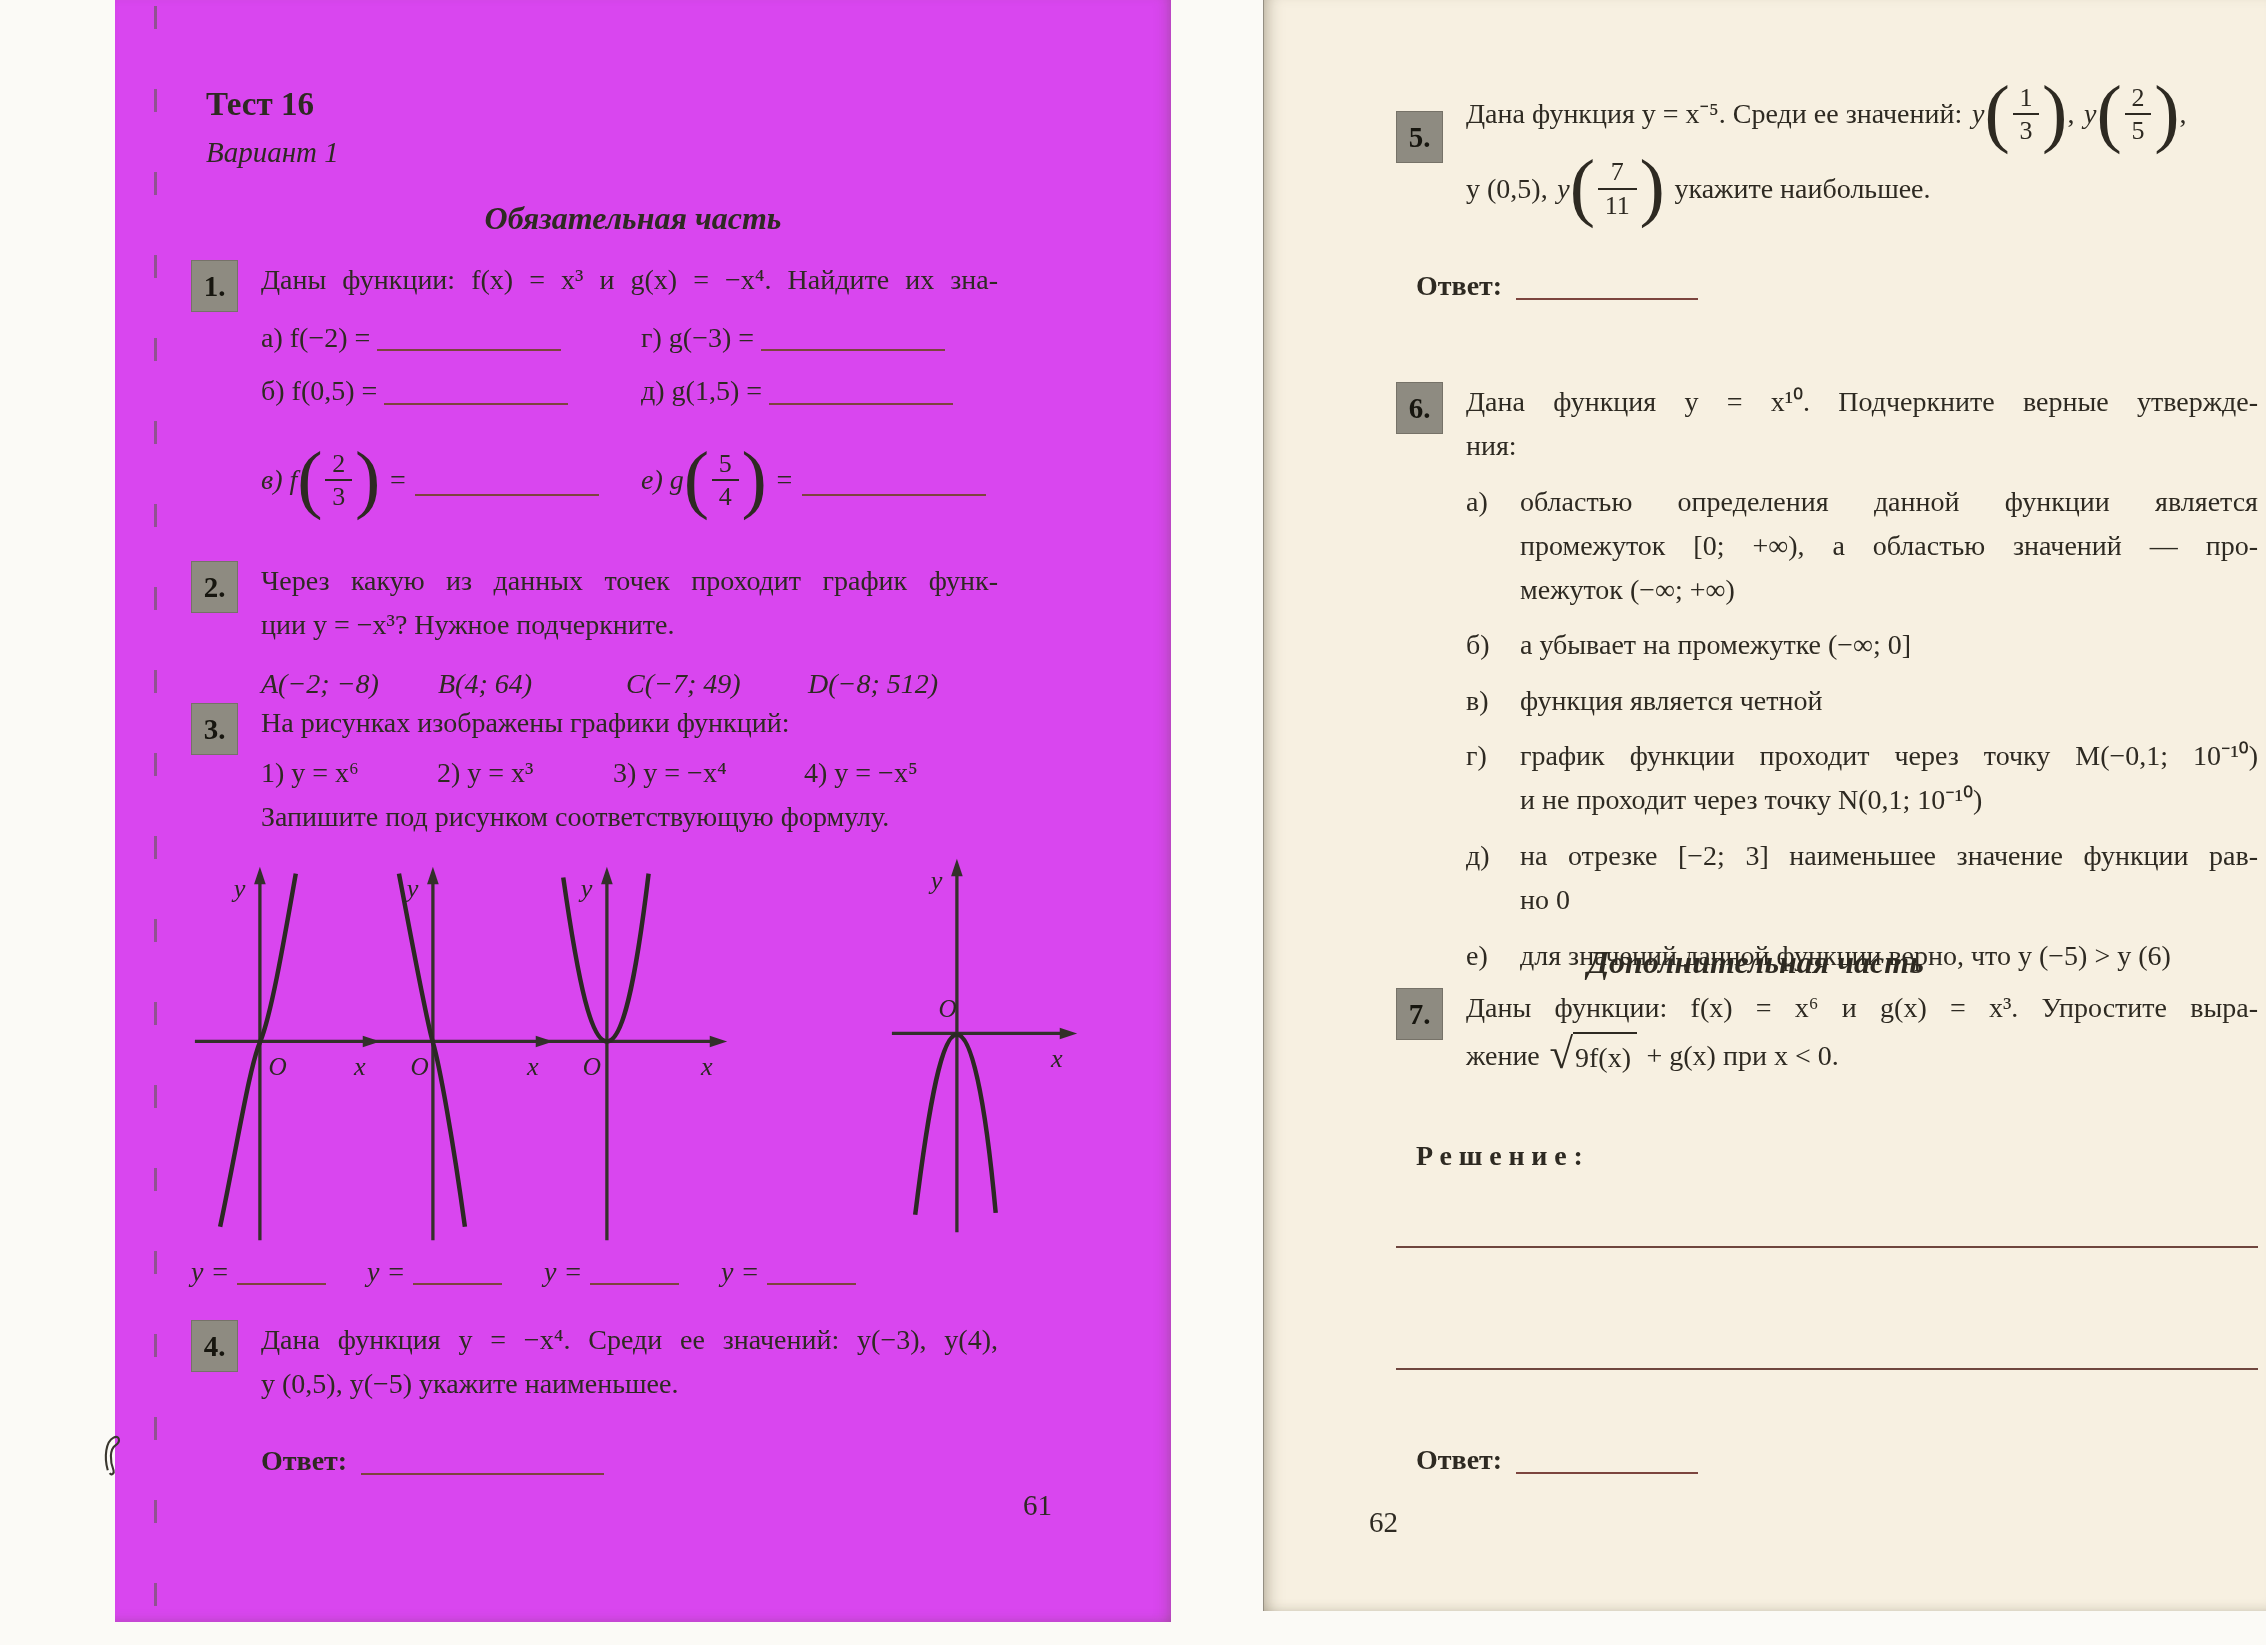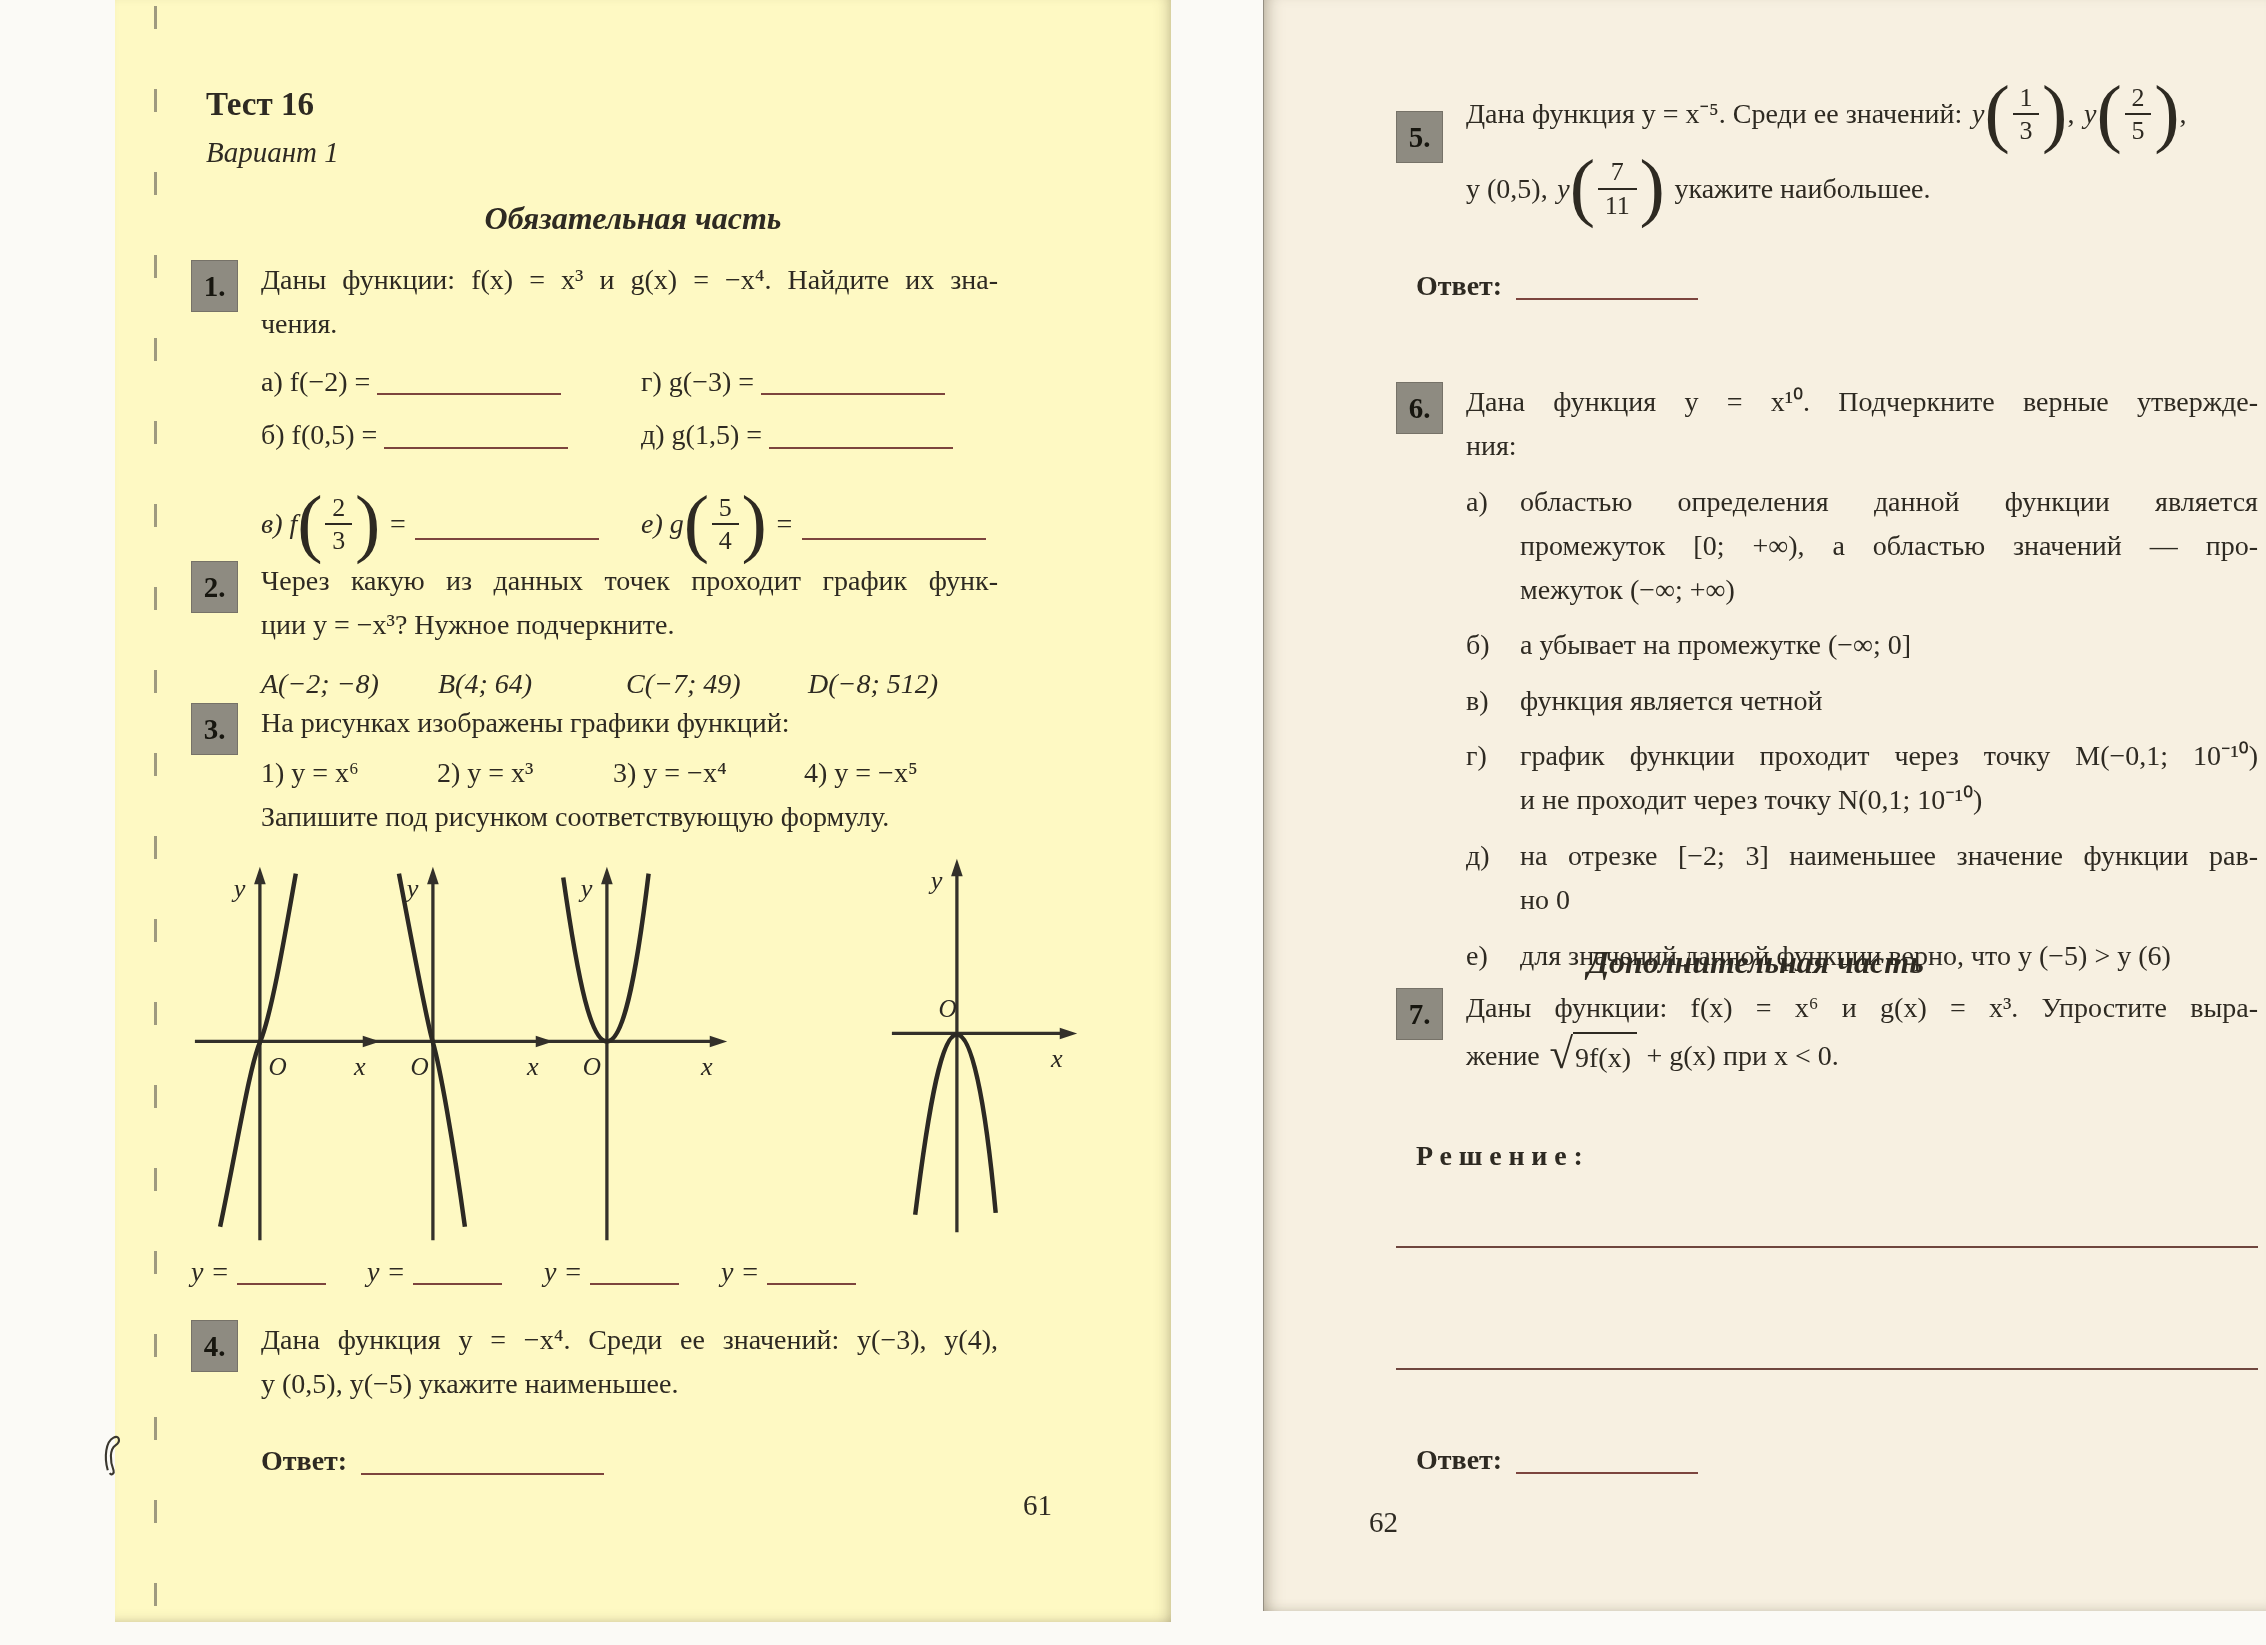--- a/index.html
+++ b/index.html
@@ -5,21 +5,21 @@
   html,body{margin:0;padding:0;}
   body{
     width:2267px;height:1646px;position:relative;
     background:#fbfaf6;
     font-family:"Liberation Serif", serif;
     color:#2e2a22;
     overflow:hidden;
   }
   .page{position:absolute;top:0;}
   .page-left{
-    left:115px;width:1056px;height:1622px;background:#fef9c3;
+    left:115px;width:1056px;height:1622px;background:#d946ef;
     box-shadow:inset -11.6px 0 15.5px -11.6px rgba(90,78,56,.45), inset 0 -9.7px 13.6px -11.6px rgba(90,78,56,.35);
   }
   .page-right{
     left:1263px;width:1003px;height:1611px;background:#f7f0e1;
     border-left:1.9px solid #948e82;
     box-shadow:inset 13.6px 0 17.5px -12.6px rgba(90,78,56,.5), inset 0 -9.7px 13.6px -11.6px rgba(90,78,56,.3);
   }
   .perf{
     position:absolute;left:39px;top:5.8px;bottom:9.7px;width:2.9px;
     background:repeating-linear-gradient(to bottom,#5f5b52 0 23px,transparent 23px 83px);
@@ -106,21 +106,20 @@
     <div class="test-label">Тест 16</div>
     <div class="variant-label">Вариант 1</div>
   </div>
 
 
   <div class="section-head sh-left">Обязательная часть</div>
 
   <div class="task" style="top:258px;">
     <span class="badge">1.</span>
     <div class="tline jl">Даны функции: f(x) = x³ и g(x) = −x⁴. Найдите их зна-</div>
-    <div class="tline">чения.</div>
     <div class="t1-grid">
       <div class="t1-cell"><span>а) f(−2) =</span> <span class="blank w190"></span></div>
       <div class="t1-cell"><span>г) g(−3) =</span> <span class="blank w190"></span></div>
       <div class="t1-cell"><span>б) f(0,5) =</span> <span class="blank w190"></span></div>
       <div class="t1-cell"><span>д) g(1,5) =</span> <span class="blank w190"></span></div>
       <div class="t1-frac-row">
         <span class="it">в) f</span>
         <span class="bp">(</span>
         <span class="frac">
             <span class="num">2</span>

